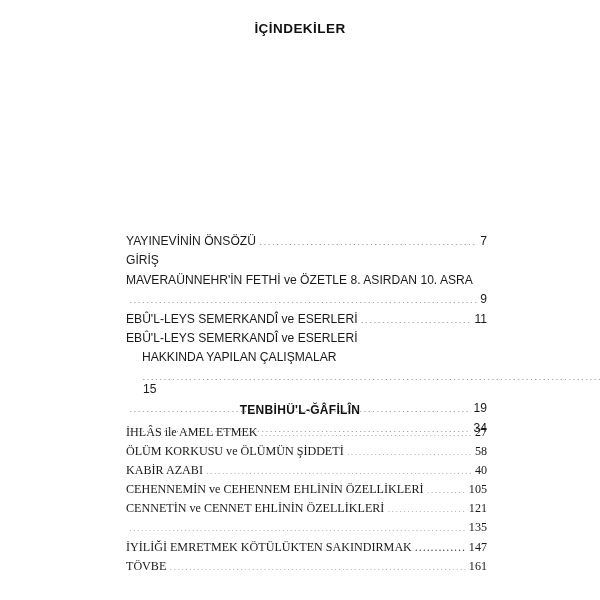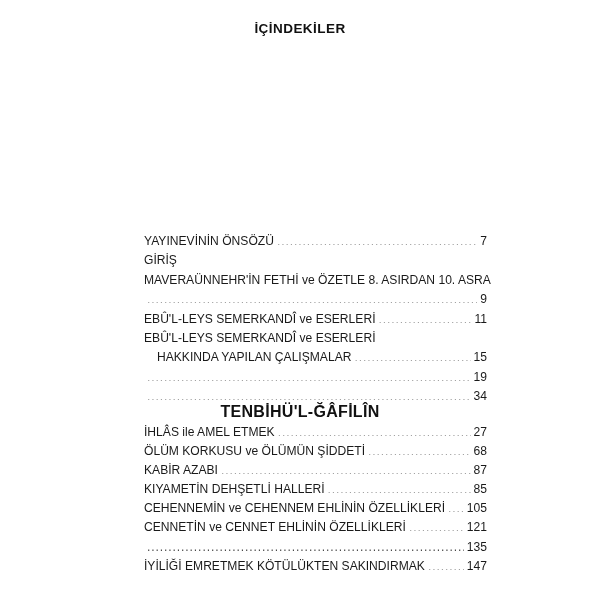--- a/index.html
+++ b/index.html
@@ -37,50 +37,50 @@
     color: #111111;
   }
 
   
   .toc-block {
     position: absolute;
     left: 126px;
     width: 361px;
   }
   #block-front { top: 232px; }
-  #block-main  { top: 423px; }
+  #block-main  { top: 423px; font-family: Liberation Serif, serif; }
 
   
   .section-heading {
     position: absolute;
     left: 0;
     top: 403px;
     width: 600px;
     text-align: center;
-    font-size: 16px;
+    font-size: 12px;
     font-weight: bold;
     letter-spacing: 0.3px;
     color: #111111;
   }
 
   
   .entry {
     display: flex;
     align-items: baseline;
     font-size: 12.1px;
     line-height: 19.4px;
     white-space: nowrap;
     color: #1a1a1a;
-    margin-left: 18px;
   }
   #block-main .entry {
     line-height: 19.1px;
   }
   .entry.indented {
     padding-left: 13px;
+    flex-direction: column;
   }
 
   .entry-label {
     flex: 0 0 auto;
   }
 
   .leader {
     flex: 1 1 auto;
     overflow: hidden;
     margin: 0 2px 0 3px;
@@ -154,46 +154,46 @@
 
   <div class="toc-block" id="block-main">
       <div class="entry">
         <span class="entry-label">İHLÂS ile AMEL ETMEK</span>
         <span class="leader"></span>
         <span class="page-num">27</span>
       </div>
       <div class="entry">
         <span class="entry-label">ÖLÜM KORKUSU ve ÖLÜMÜN ŞİDDETİ</span>
         <span class="leader"></span>
-        <span class="page-num">68</span>
+        <span class="page-num">58</span>
       </div>
       <div class="entry">
         <span class="entry-label">KABİR AZABI</span>
         <span class="leader"></span>
-        <span class="page-num">87</span>
-      </div>
-      <div class="entry">
-        <span class="entry-label">KIYAMETİN DEHŞETLİ HALLERİ</span>
-        <span class="leader"></span>
-        <span class="page-num">85</span>
+        <span class="page-num">40</span>
       </div>
       <div class="entry">
         <span class="entry-label">CEHENNEMİN ve CEHENNEM EHLİNİN ÖZELLİKLERİ</span>
         <span class="leader"></span>
         <span class="page-num">105</span>
       </div>
       <div class="entry">
         <span class="entry-label">CENNETİN ve CENNET EHLİNİN ÖZELLİKLERİ</span>
         <span class="leader"></span>
         <span class="page-num">121</span>
       </div>
       <div class="entry">
         <span class="leader"></span>
         <span class="page-num">135</span>
       </div>
       <div class="entry">
         <span class="entry-label">İYİLİĞİ EMRETMEK KÖTÜLÜKTEN SAKINDIRMAK</span>
         <span class="leader"></span>
         <span class="page-num">147</span>
       </div>
+      <div class="entry">
+        <span class="entry-label">TÖVBE</span>
+        <span class="leader"></span>
+        <span class="page-num">161</span>
+      </div>
     </div>
 
 </div>
 
 </body></html>

